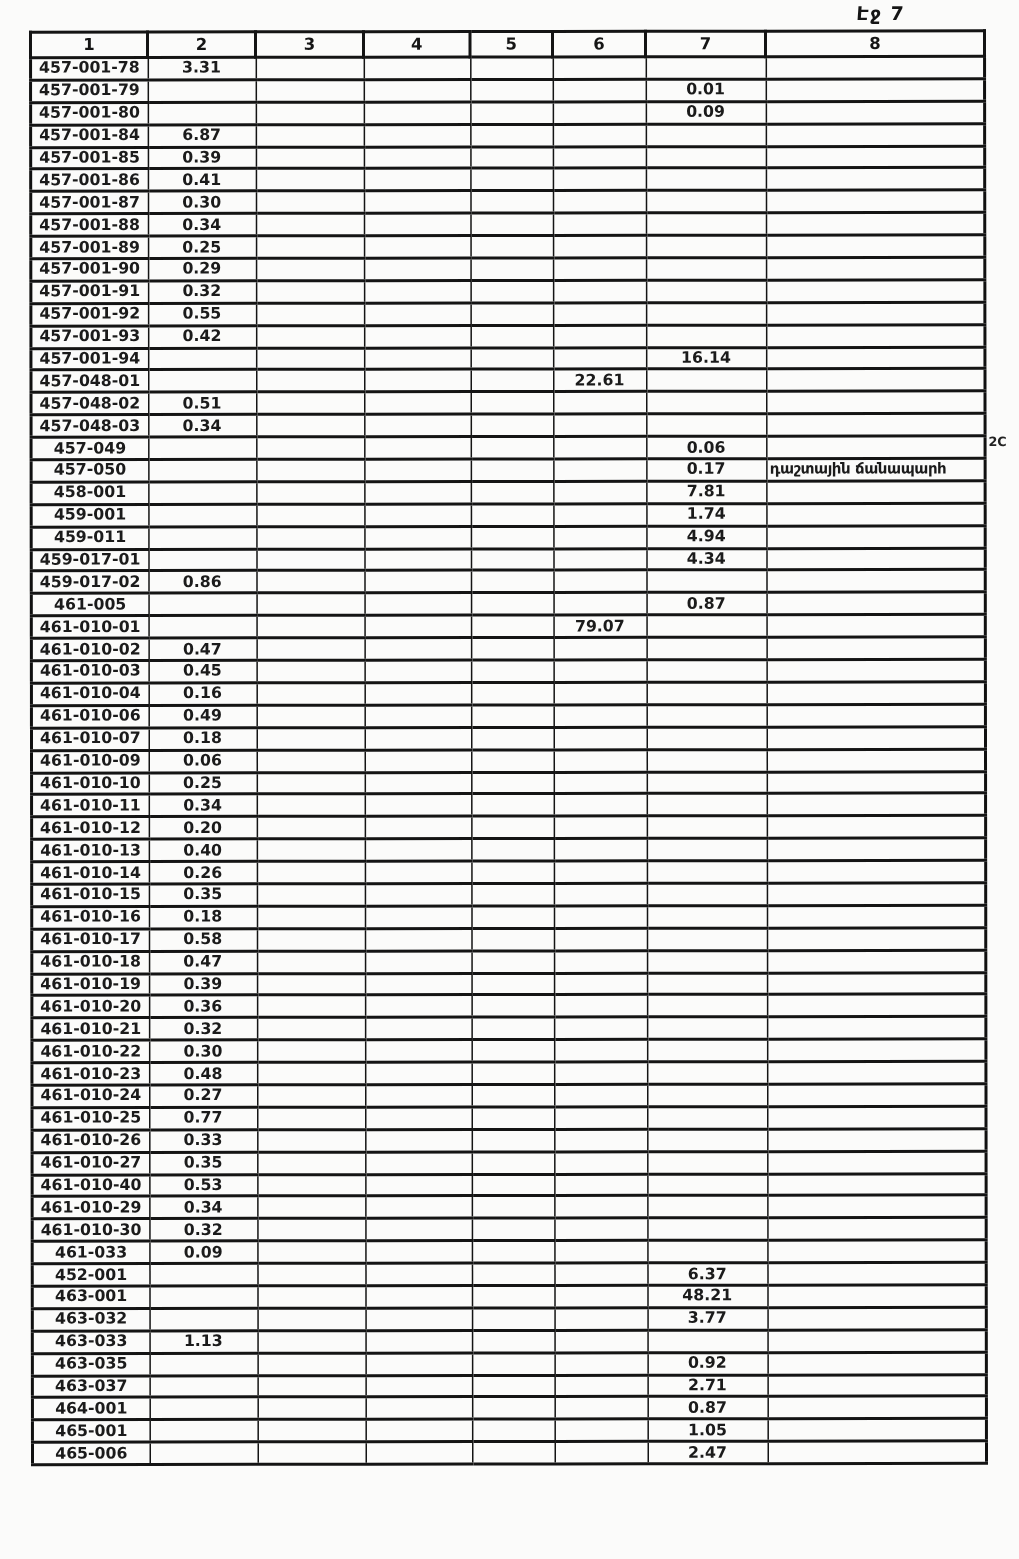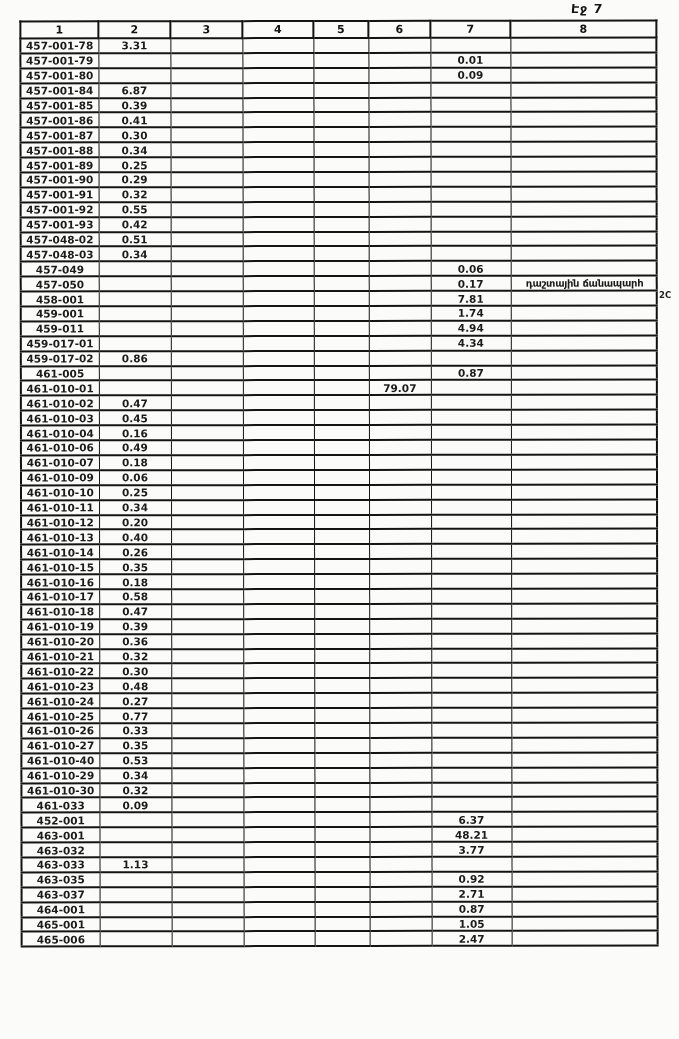--- a/index.html
+++ b/index.html
@@ -30,21 +30,21 @@
     border-right:1.5px solid #141414;
     border-top:1px solid #1d1d1d;
     border-bottom:2px solid #141414;
     font-size:10.5px;font-weight:bold;
     height:12.9px;padding:0;text-align:center;
     white-space:nowrap;overflow:visible;
     color:#1b1b1b;
   }
   .scan-table{border:2px solid #101010;}
   .scan-table td.note{
-    font-size:10px;text-align:center;padding-left:2px;
+    font-size:10px;text-align:left;padding-left:2px;
     font-weight:bold;letter-spacing:-0.3px;
   }
   .margin-note{
     position:absolute;left:659px;top:290px;
     font-size:8.5px;font-weight:bold;color:#222;
   }
 </style>
 </head>
 <body>
 
@@ -198,20 +198,40 @@
         <td>457-001-93</td>
         <td>0.42</td>
         <td></td>
         <td></td>
         <td></td>
         <td></td>
         <td></td>
         <td></td>
       </tr>
       <tr>
+        <td>457-001-94</td>
+        <td></td>
+        <td></td>
+        <td></td>
+        <td></td>
+        <td></td>
+        <td>16.14</td>
+        <td></td>
+      </tr>
+      <tr>
+        <td>457-048-01</td>
+        <td></td>
+        <td></td>
+        <td></td>
+        <td></td>
+        <td>22.61</td>
+        <td></td>
+        <td></td>
+      </tr>
+      <tr>
         <td>457-048-02</td>
         <td>0.51</td>
         <td></td>
         <td></td>
         <td></td>
         <td></td>
         <td></td>
         <td></td>
       </tr>
       <tr>

